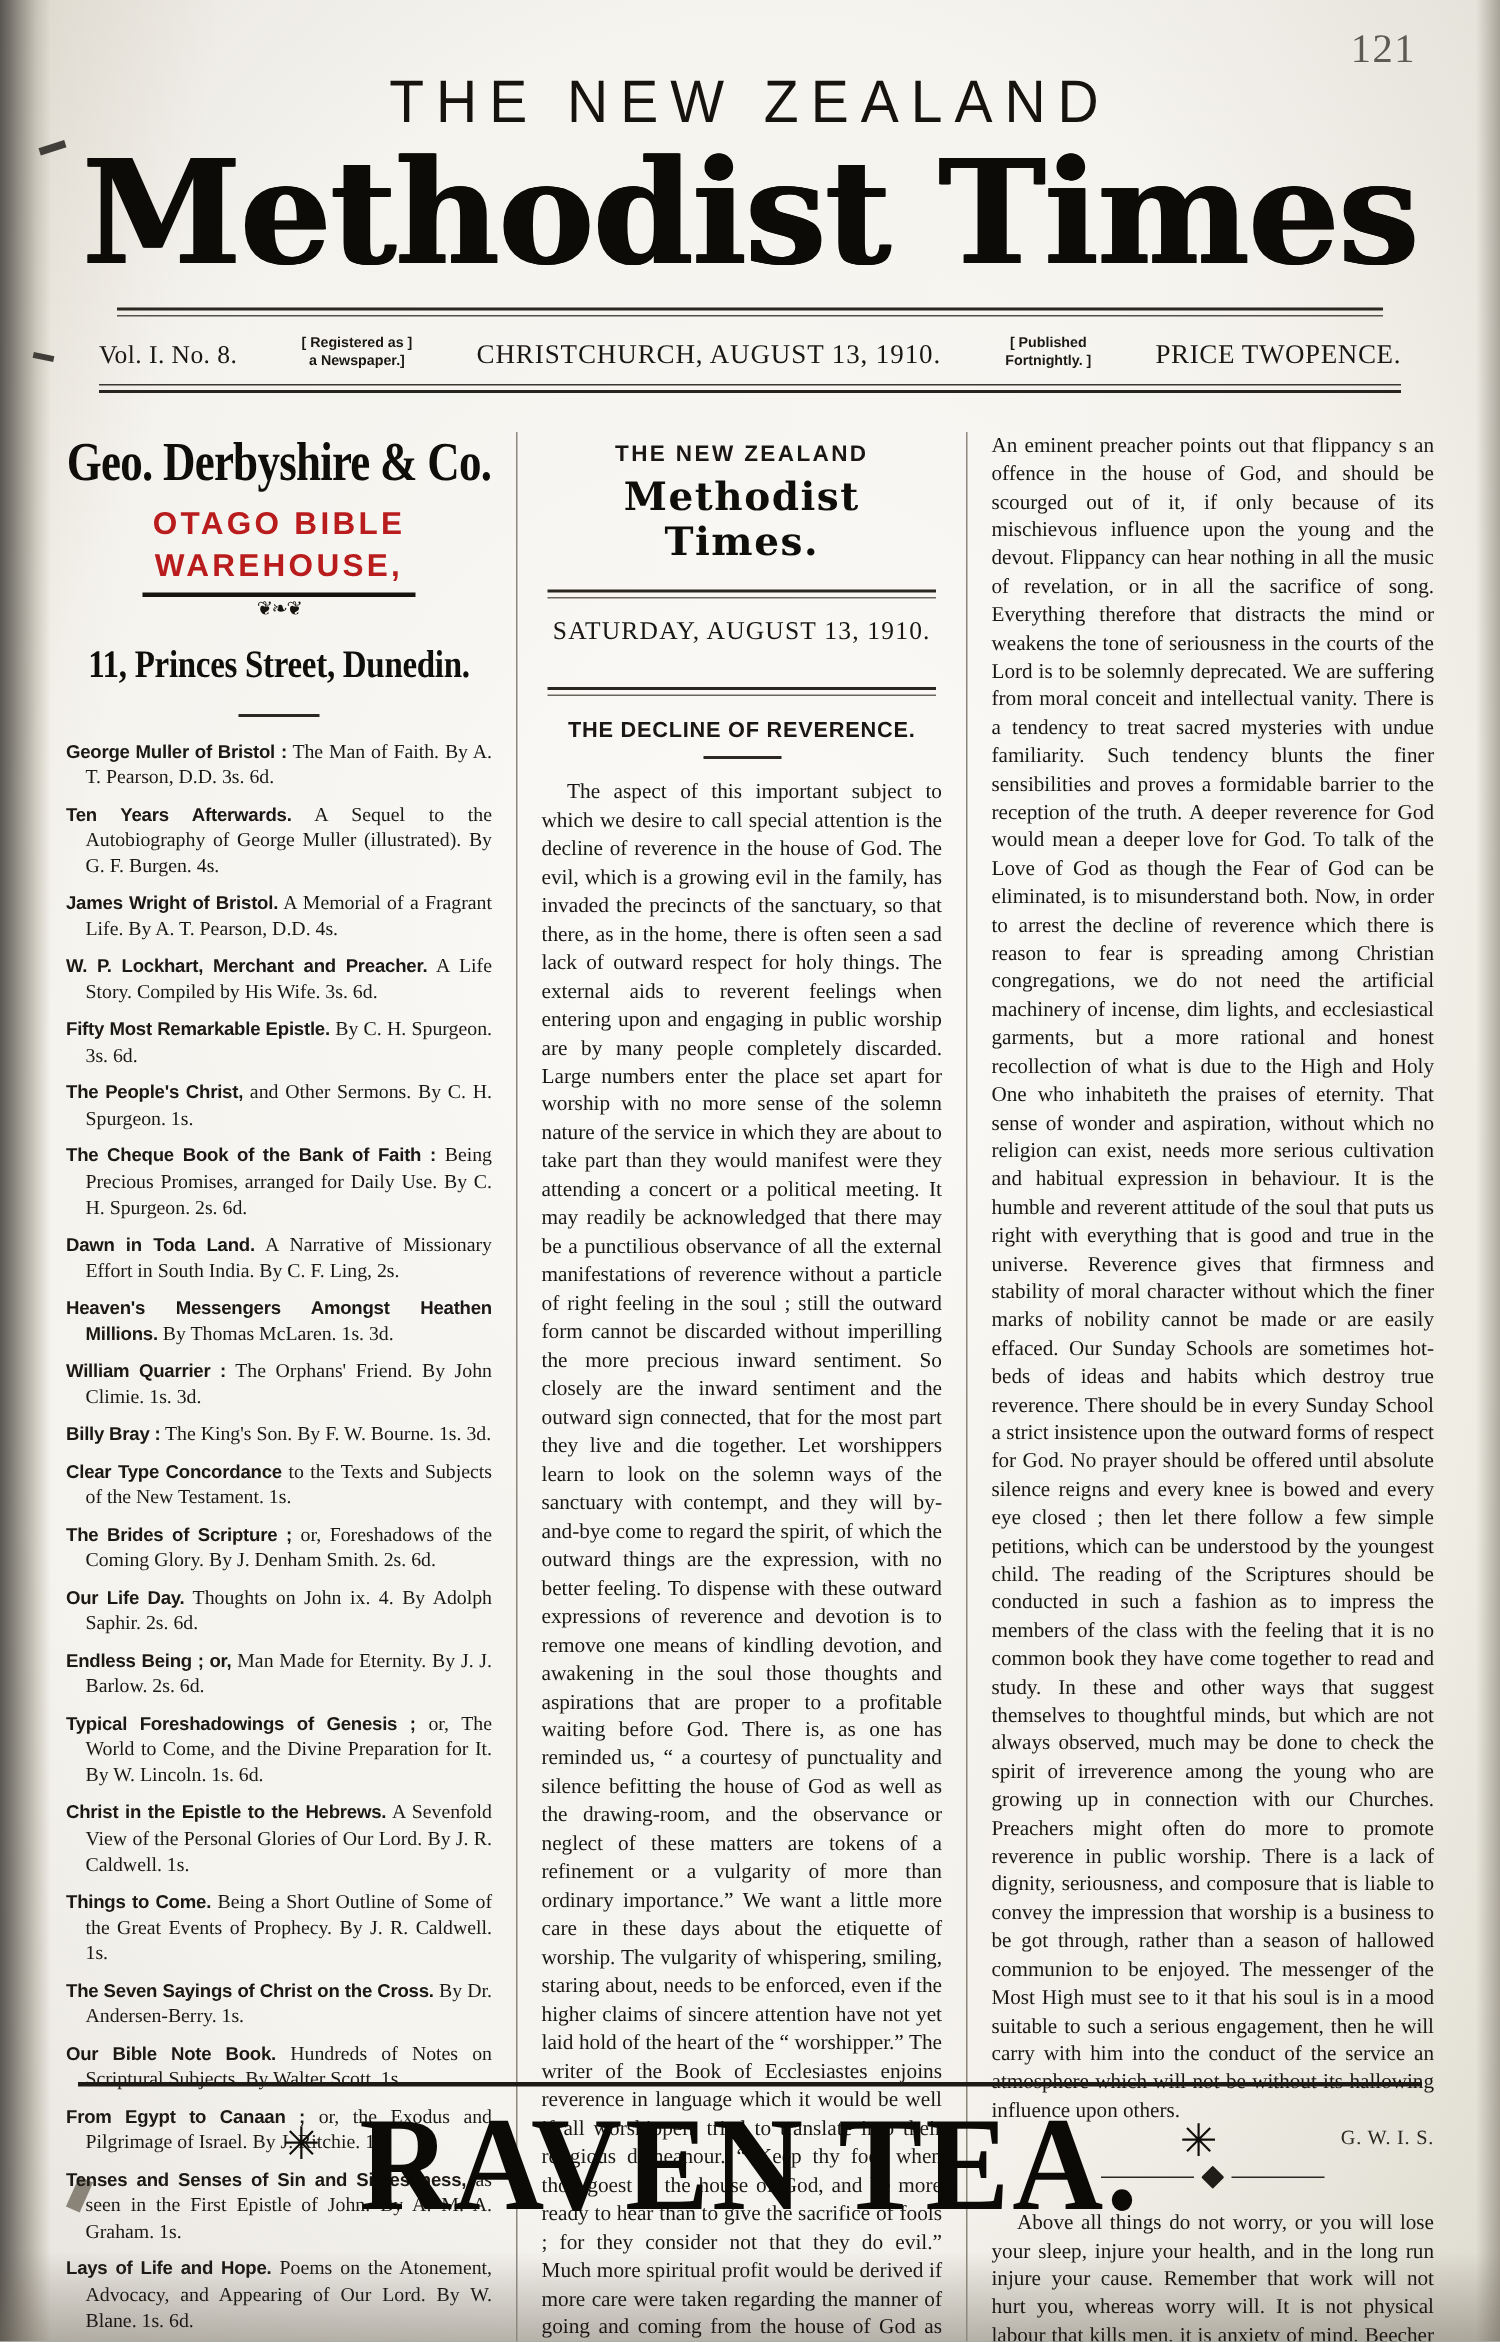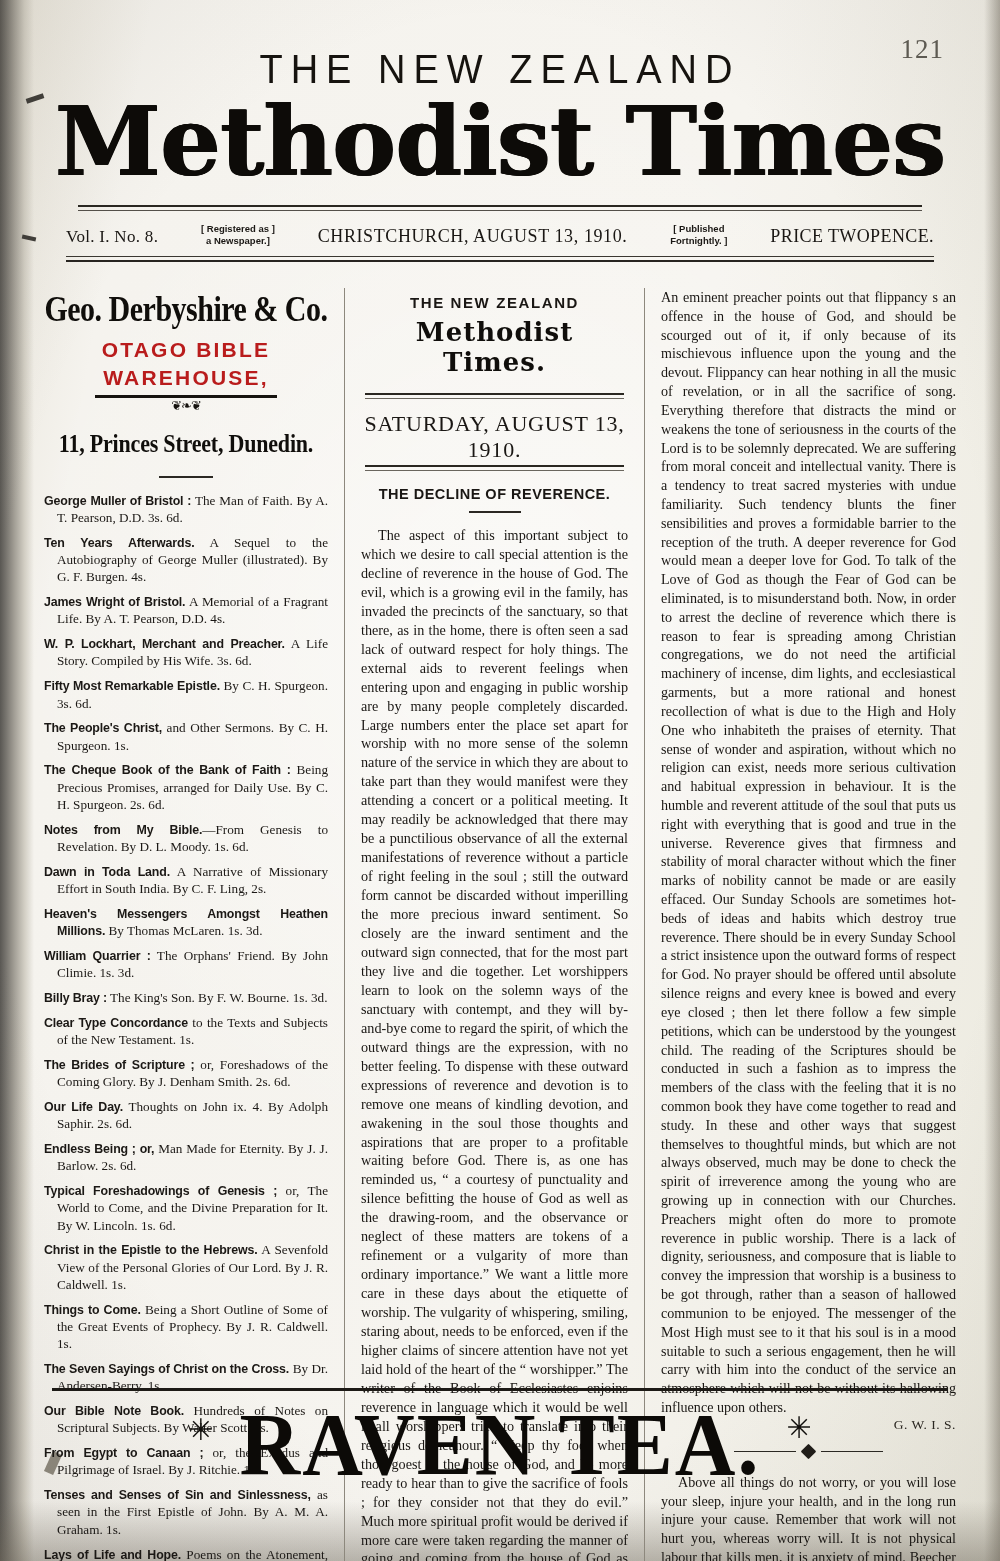--- a/index.html
+++ b/index.html
@@ -62,21 +62,21 @@
   
   .content {
     position: absolute;
     inset: 0;
     z-index: 5;
   }
 
   
   .folio {
     position: absolute;
-    top: 34px; right: 56px;
+    top: 17px; right: 56px;
     font-family: "Liberation Serif", serif;
     font-size: 27px;
     color: #5d5a52;
     letter-spacing: 1px;
   }
 
   
   .masthead {
     padding-top: 48px;
     text-align: center;
@@ -251,24 +251,24 @@
     color: #100e0b;
   }
   .ed-rule-pair {
     margin: 16px 4px 0 4px;
     border-top: 2px solid #2a2721;
     border-bottom: 1px solid #6a665e;
     height: 3px;
   }
   .ed-date {
     font-family: "Liberation Serif", serif;
-    font-size: 22px;
+    font-size: 17px;
     text-align: center;
     letter-spacing: .8px;
-    margin: 12px 0 2px 0;
+    margin: 12px 0 27px 0;
   }
   .ed-headline {
     font-family: "Liberation Sans", sans-serif;
     font-weight: 700;
     font-size: 14.5px;
     text-align: center;
     letter-spacing: .5px;
     margin: 15px 0 0 0;
   }
   .ed-headline-rule {
@@ -401,21 +401,20 @@
         <div class="ad-address">11, Princes Street, Dunedin.</div>
         <div class="ad-divider"></div>
         <ul class="book-list">
             <li class="book-item"><span class="bk-title">George Muller of Bristol :</span><span class="bk-desc"> The Man of Faith. By A. T. Pearson, D.D.  3s. 6d.</span></li>
             <li class="book-item"><span class="bk-title">Ten Years Afterwards.</span><span class="bk-desc"> A Sequel to the Autobiography of George Muller (illustrated).  By G. F. Burgen.  4s.</span></li>
             <li class="book-item"><span class="bk-title">James Wright of Bristol.</span><span class="bk-desc"> A Memorial of a Fragrant Life.  By A. T. Pearson, D.D.  4s.</span></li>
             <li class="book-item"><span class="bk-title">W. P. Lockhart, Merchant and Preacher.</span><span class="bk-desc"> A Life Story. Compiled by His Wife.  3s. 6d.</span></li>
             <li class="book-item"><span class="bk-title">Fifty Most Remarkable Epistle.</span><span class="bk-desc"> By C. H. Spurgeon. 3s. 6d.</span></li>
             <li class="book-item"><span class="bk-title">The People's Christ,</span><span class="bk-desc"> and Other Sermons.  By C. H. Spurgeon.  1s.</span></li>
             <li class="book-item"><span class="bk-title">The Cheque Book of the Bank of Faith :</span><span class="bk-desc"> Being Precious Promises, arranged for Daily Use.  By C. H. Spurgeon.  2s. 6d.</span></li>
-            <li class="book-item"><span class="bk-title">Notes from My Bible.</span><span class="bk-desc">—From Genesis to Revelation.  By D. L. Moody.  1s. 6d.</span></li>
             <li class="book-item"><span class="bk-title">Dawn in Toda Land.</span><span class="bk-desc"> A Narrative of Missionary Effort in South India.  By C. F. Ling,  2s.</span></li>
             <li class="book-item"><span class="bk-title">Heaven's Messengers Amongst Heathen Millions.</span><span class="bk-desc"> By Thomas McLaren.  1s. 3d.</span></li>
             <li class="book-item"><span class="bk-title">William Quarrier :</span><span class="bk-desc"> The Orphans' Friend. By John Climie.  1s. 3d.</span></li>
             <li class="book-item"><span class="bk-title">Billy Bray :</span><span class="bk-desc"> The King's Son.  By F. W. Bourne.  1s. 3d.</span></li>
             <li class="book-item"><span class="bk-title">Clear Type Concordance</span><span class="bk-desc"> to the Texts and Subjects of the New Testament.  1s.</span></li>
             <li class="book-item"><span class="bk-title">The Brides of Scripture ;</span><span class="bk-desc"> or, Foreshadows of the Coming Glory.  By J. Denham Smith.  2s. 6d.</span></li>
             <li class="book-item"><span class="bk-title">Our Life Day.</span><span class="bk-desc"> Thoughts on John ix. 4.  By Adolph Saphir.  2s. 6d.</span></li>
             <li class="book-item"><span class="bk-title">Endless Being ; or,</span><span class="bk-desc"> Man Made for Eternity.  By J. J. Barlow.  2s. 6d.</span></li>
             <li class="book-item"><span class="bk-title">Typical Foreshadowings of Genesis ;</span><span class="bk-desc"> or, The World to Come, and the Divine Preparation for It.  By W. Lincoln.  1s. 6d.</span></li>
             <li class="book-item"><span class="bk-title">Christ in the Epistle to the Hebrews.</span><span class="bk-desc"> A Sevenfold View of the Personal Glories of Our Lord.  By J. R. Caldwell.  1s.</span></li>

